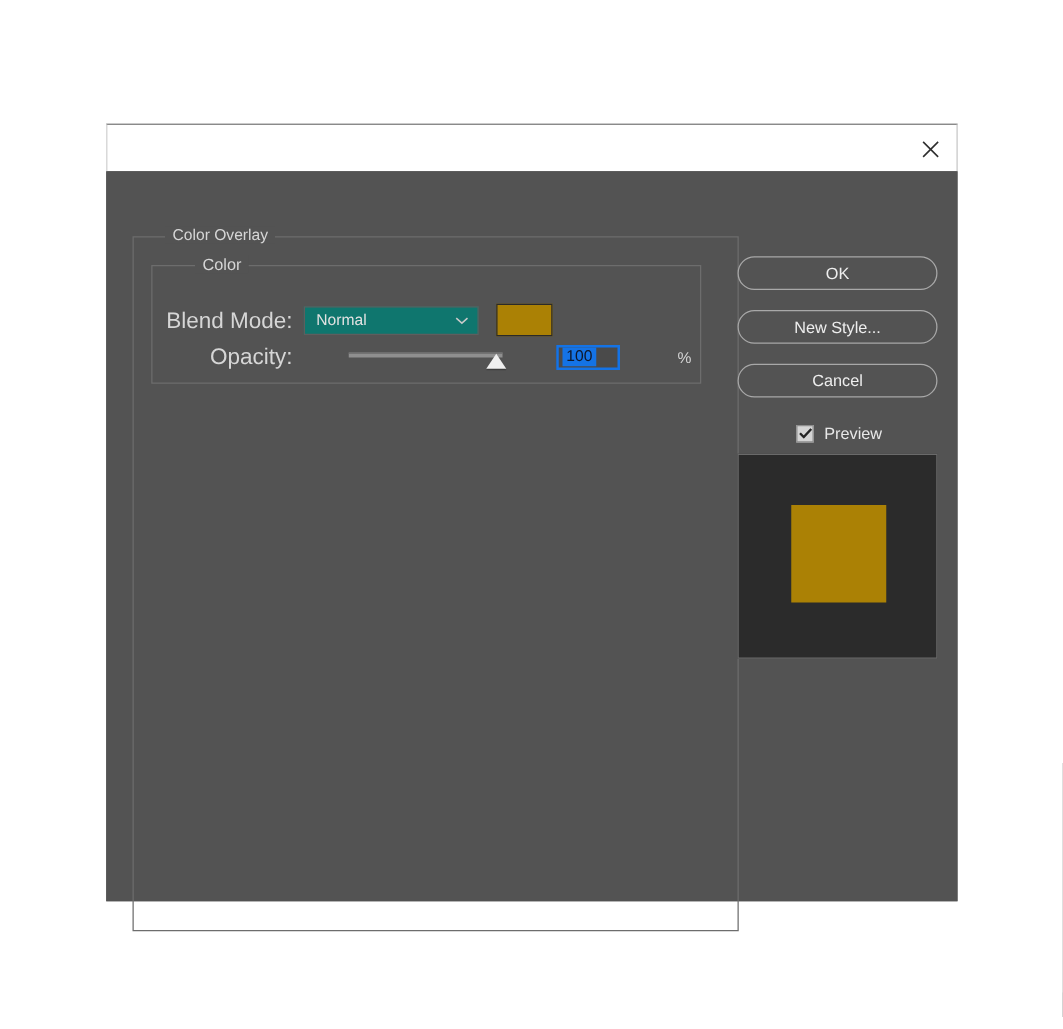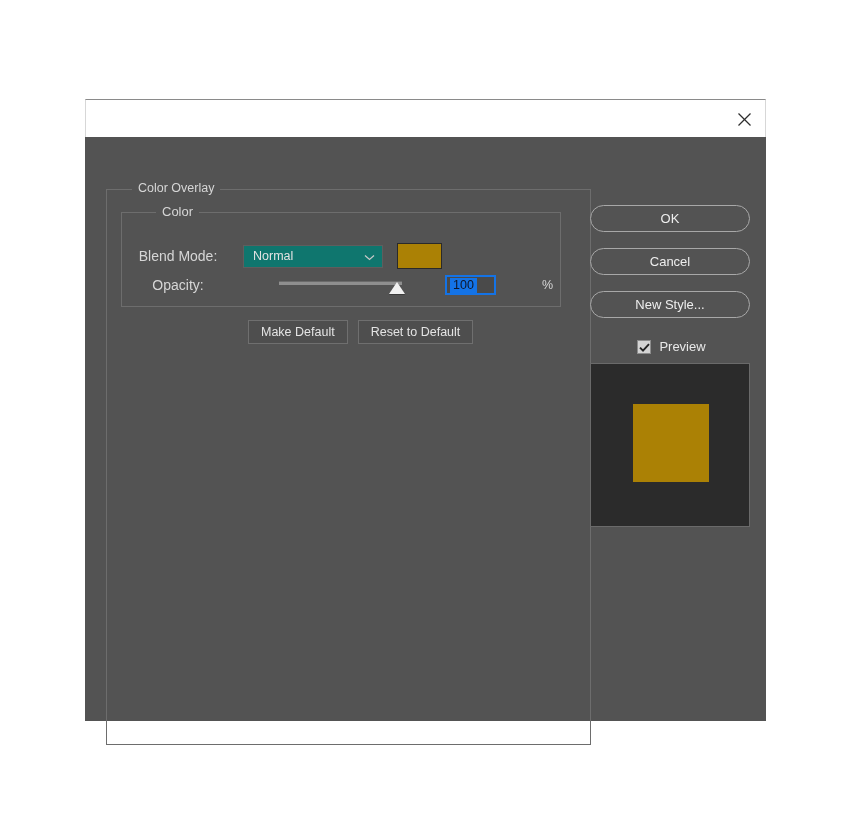--- a/index.html
+++ b/index.html
@@ -112,23 +112,23 @@
     margin-left: 12px;
   }
 
   
   .row {
     position: absolute;
     display: flex;
     align-items: center;
   }
   .row-label {
-    font-size: 14px;
+    font-size: 18px;
     color: #d6d6d6;
-    text-align: center;
+    text-align: right;
     white-space: nowrap;
   }
 
   .row-blend { left: 0; top: 30px; width: 100%; }
   .row-blend .row-label { width: 112px; }
 
   .select-wrap {
     position: relative;
     margin-left: 9px;
     width: 140px;
@@ -358,30 +358,26 @@
               <div class="slider-track"></div>
               <div class="slider-thumb" style="left: 110px;"></div>
             </div>
             <div class="num-input" style="border-color: rgb(20, 115, 230);">
               <span class="num-input-value" style="background: rgb(20, 115, 230);">100</span>
             </div>
             <span class="unit">%</span>
           </div>
         </div>
 
-        <div class="default-buttons">
-          <div class="flat-button">Make Default</div>
-          <div class="flat-button">Reset to Default</div>
-        </div>
       </div>
 
       <div class="right-col">
         <div class="pill-button">OK</div>
+        <div class="pill-button">New Style...</div>
         <div class="pill-button">Cancel</div>
-        <div class="pill-button">New Style...</div>
 
         <div class="preview-row">
           <span class="checkbox">
             <span style="display: block;">
               <svg width="11" height="9" viewBox="0 0 11 9" aria-hidden="true">
                 <polyline points="1,4.6 4,7.6 10,1.2" fill="none" stroke="#242424" stroke-width="1.9"></polyline>
               </svg>
             </span>
           </span>
           <span class="preview-label">Preview</span>

